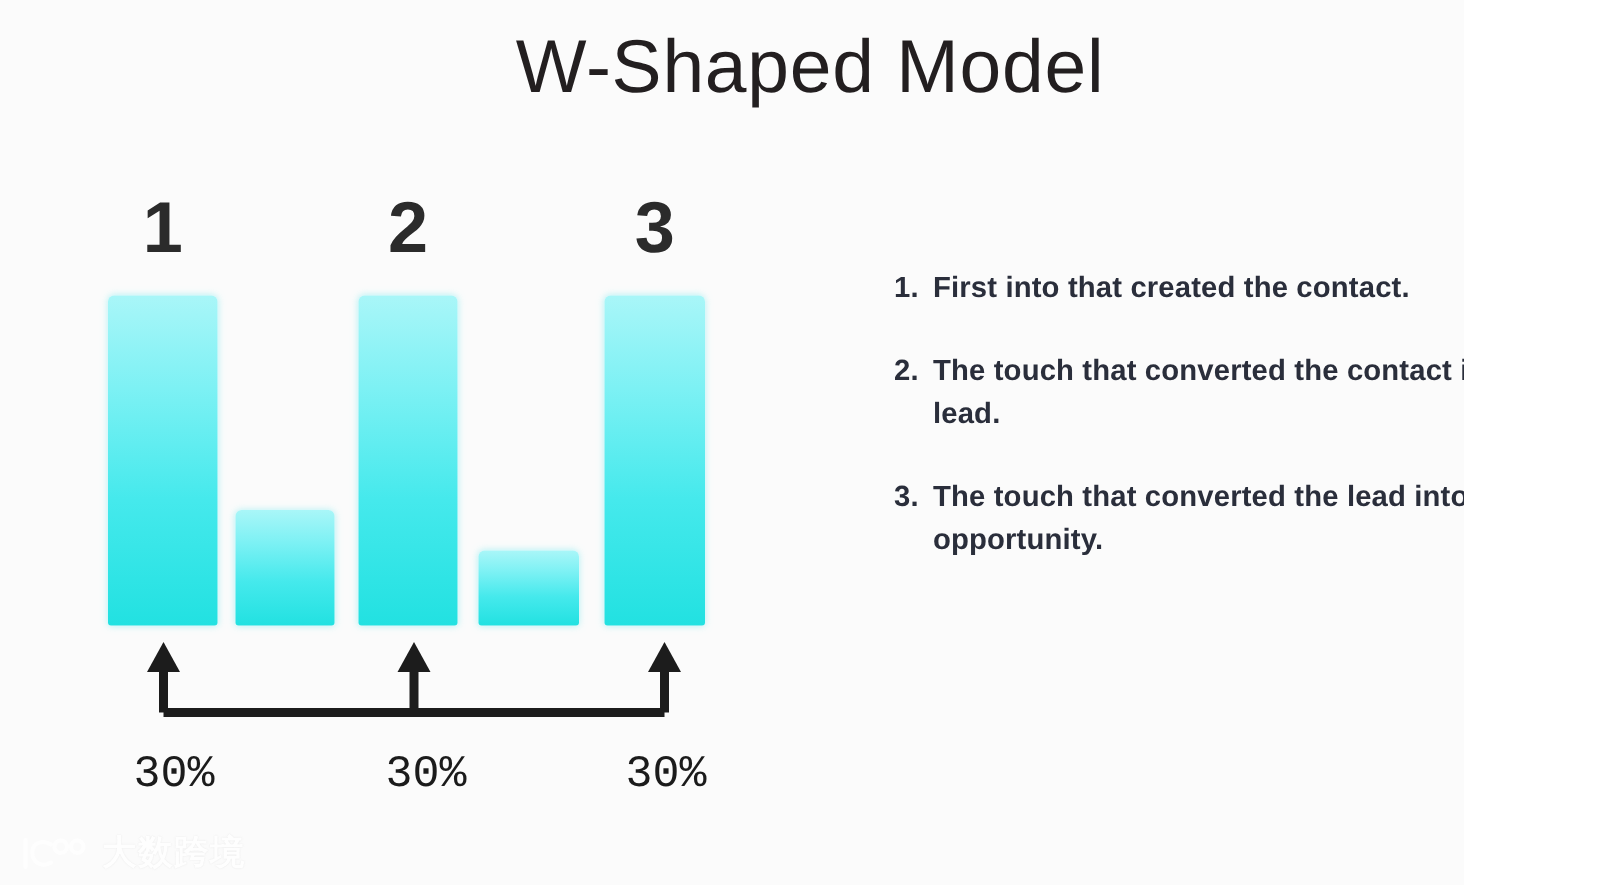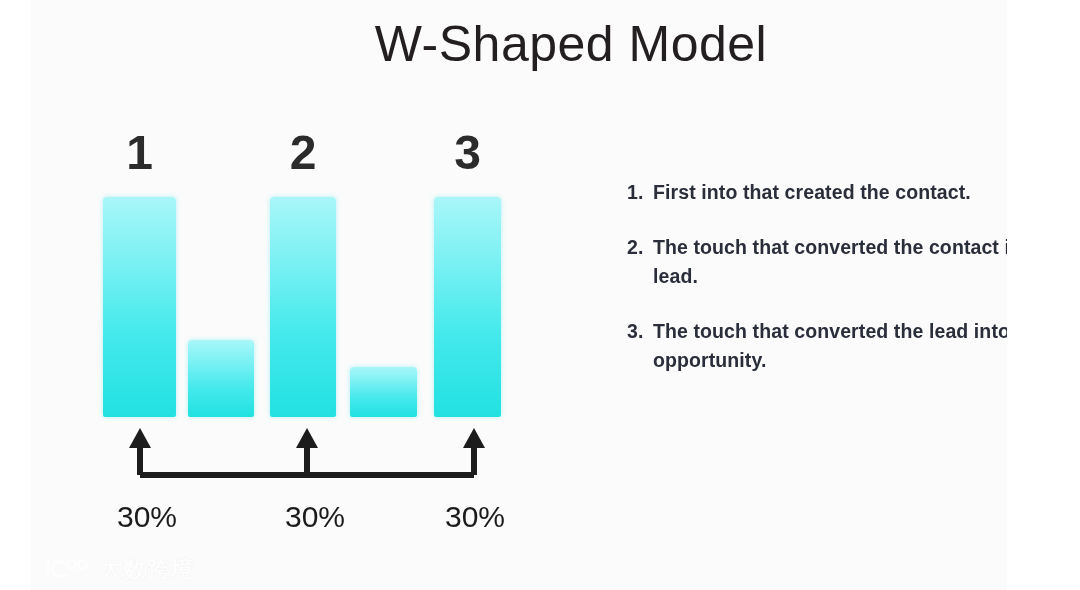--- a/index.html
+++ b/index.html
@@ -8,21 +8,20 @@
     padding: 0;
     background: #ffffff;
   }
   #slide {
     position: relative;
     width: 976px;
     height: 590px;
     background: #fbfbfb;
     overflow: hidden;
     font-family: "Liberation Sans", "DejaVu Sans", sans-serif;
-    margin-left: 31px;
     -webkit-font-smoothing: antialiased;
   }
 
   
   #title {
     position: absolute;
     left: 0;
     top: 14px;
     width: 1080px;
     text-align: center;
@@ -57,21 +56,21 @@
     font-family: "Liberation Sans", "DejaVu Sans", sans-serif;
     font-size: 48px;
     font-weight: 700;
     color: #2b2b2b;
     line-height: 1;
   }
 
   .pct-label {
     position: absolute;
     text-align: center;
-    font-family: Liberation Sans, sans-serif;
+    font-family: Liberation Mono, monospace;
     font-size: 30px;
     font-weight: 400;
     color: #1b1b1b;
     line-height: 1;
     white-space: nowrap;
   }
 
   #bracket {
     position: absolute;
     left: 0;

